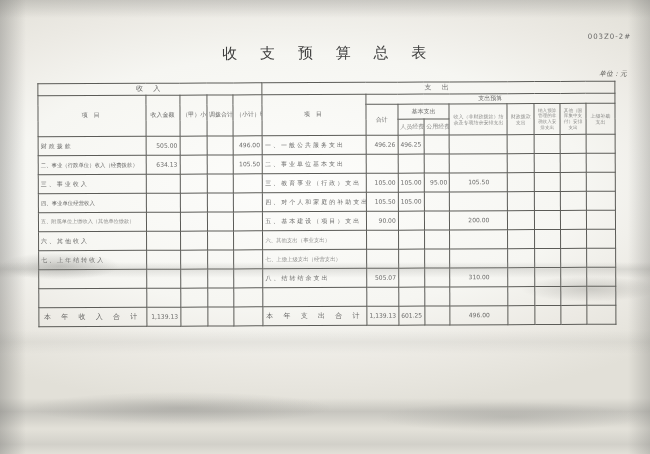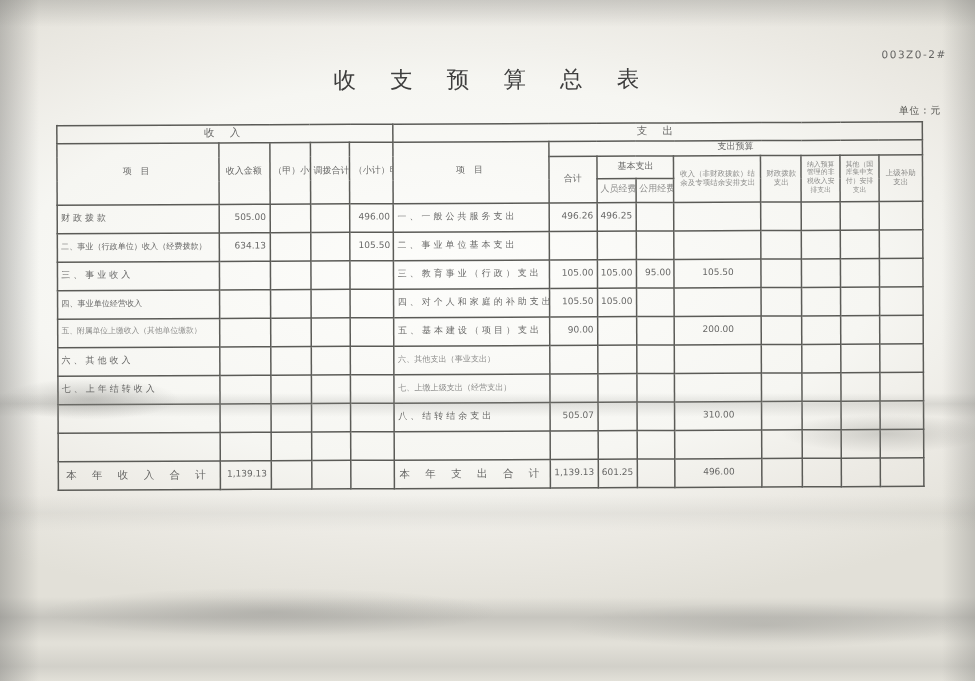--- a/index.html
+++ b/index.html
@@ -65,20 +65,21 @@
     color: #2b2b2b;
     text-indent: 9px;
     opacity: .9;
   }
   #unit-note {
     position: absolute;
     right: 22px; top: 71px;
     font-size: 6.5px;
     color: #53534f;
     letter-spacing: .5px;
+    font-style: italic;
   }
 
   
   #tbl-wrap {
     position: absolute;
     left: 38px; top: 82px;
     width: 578px; height: 244px;
   }
   table.main {
     width: 578px;

